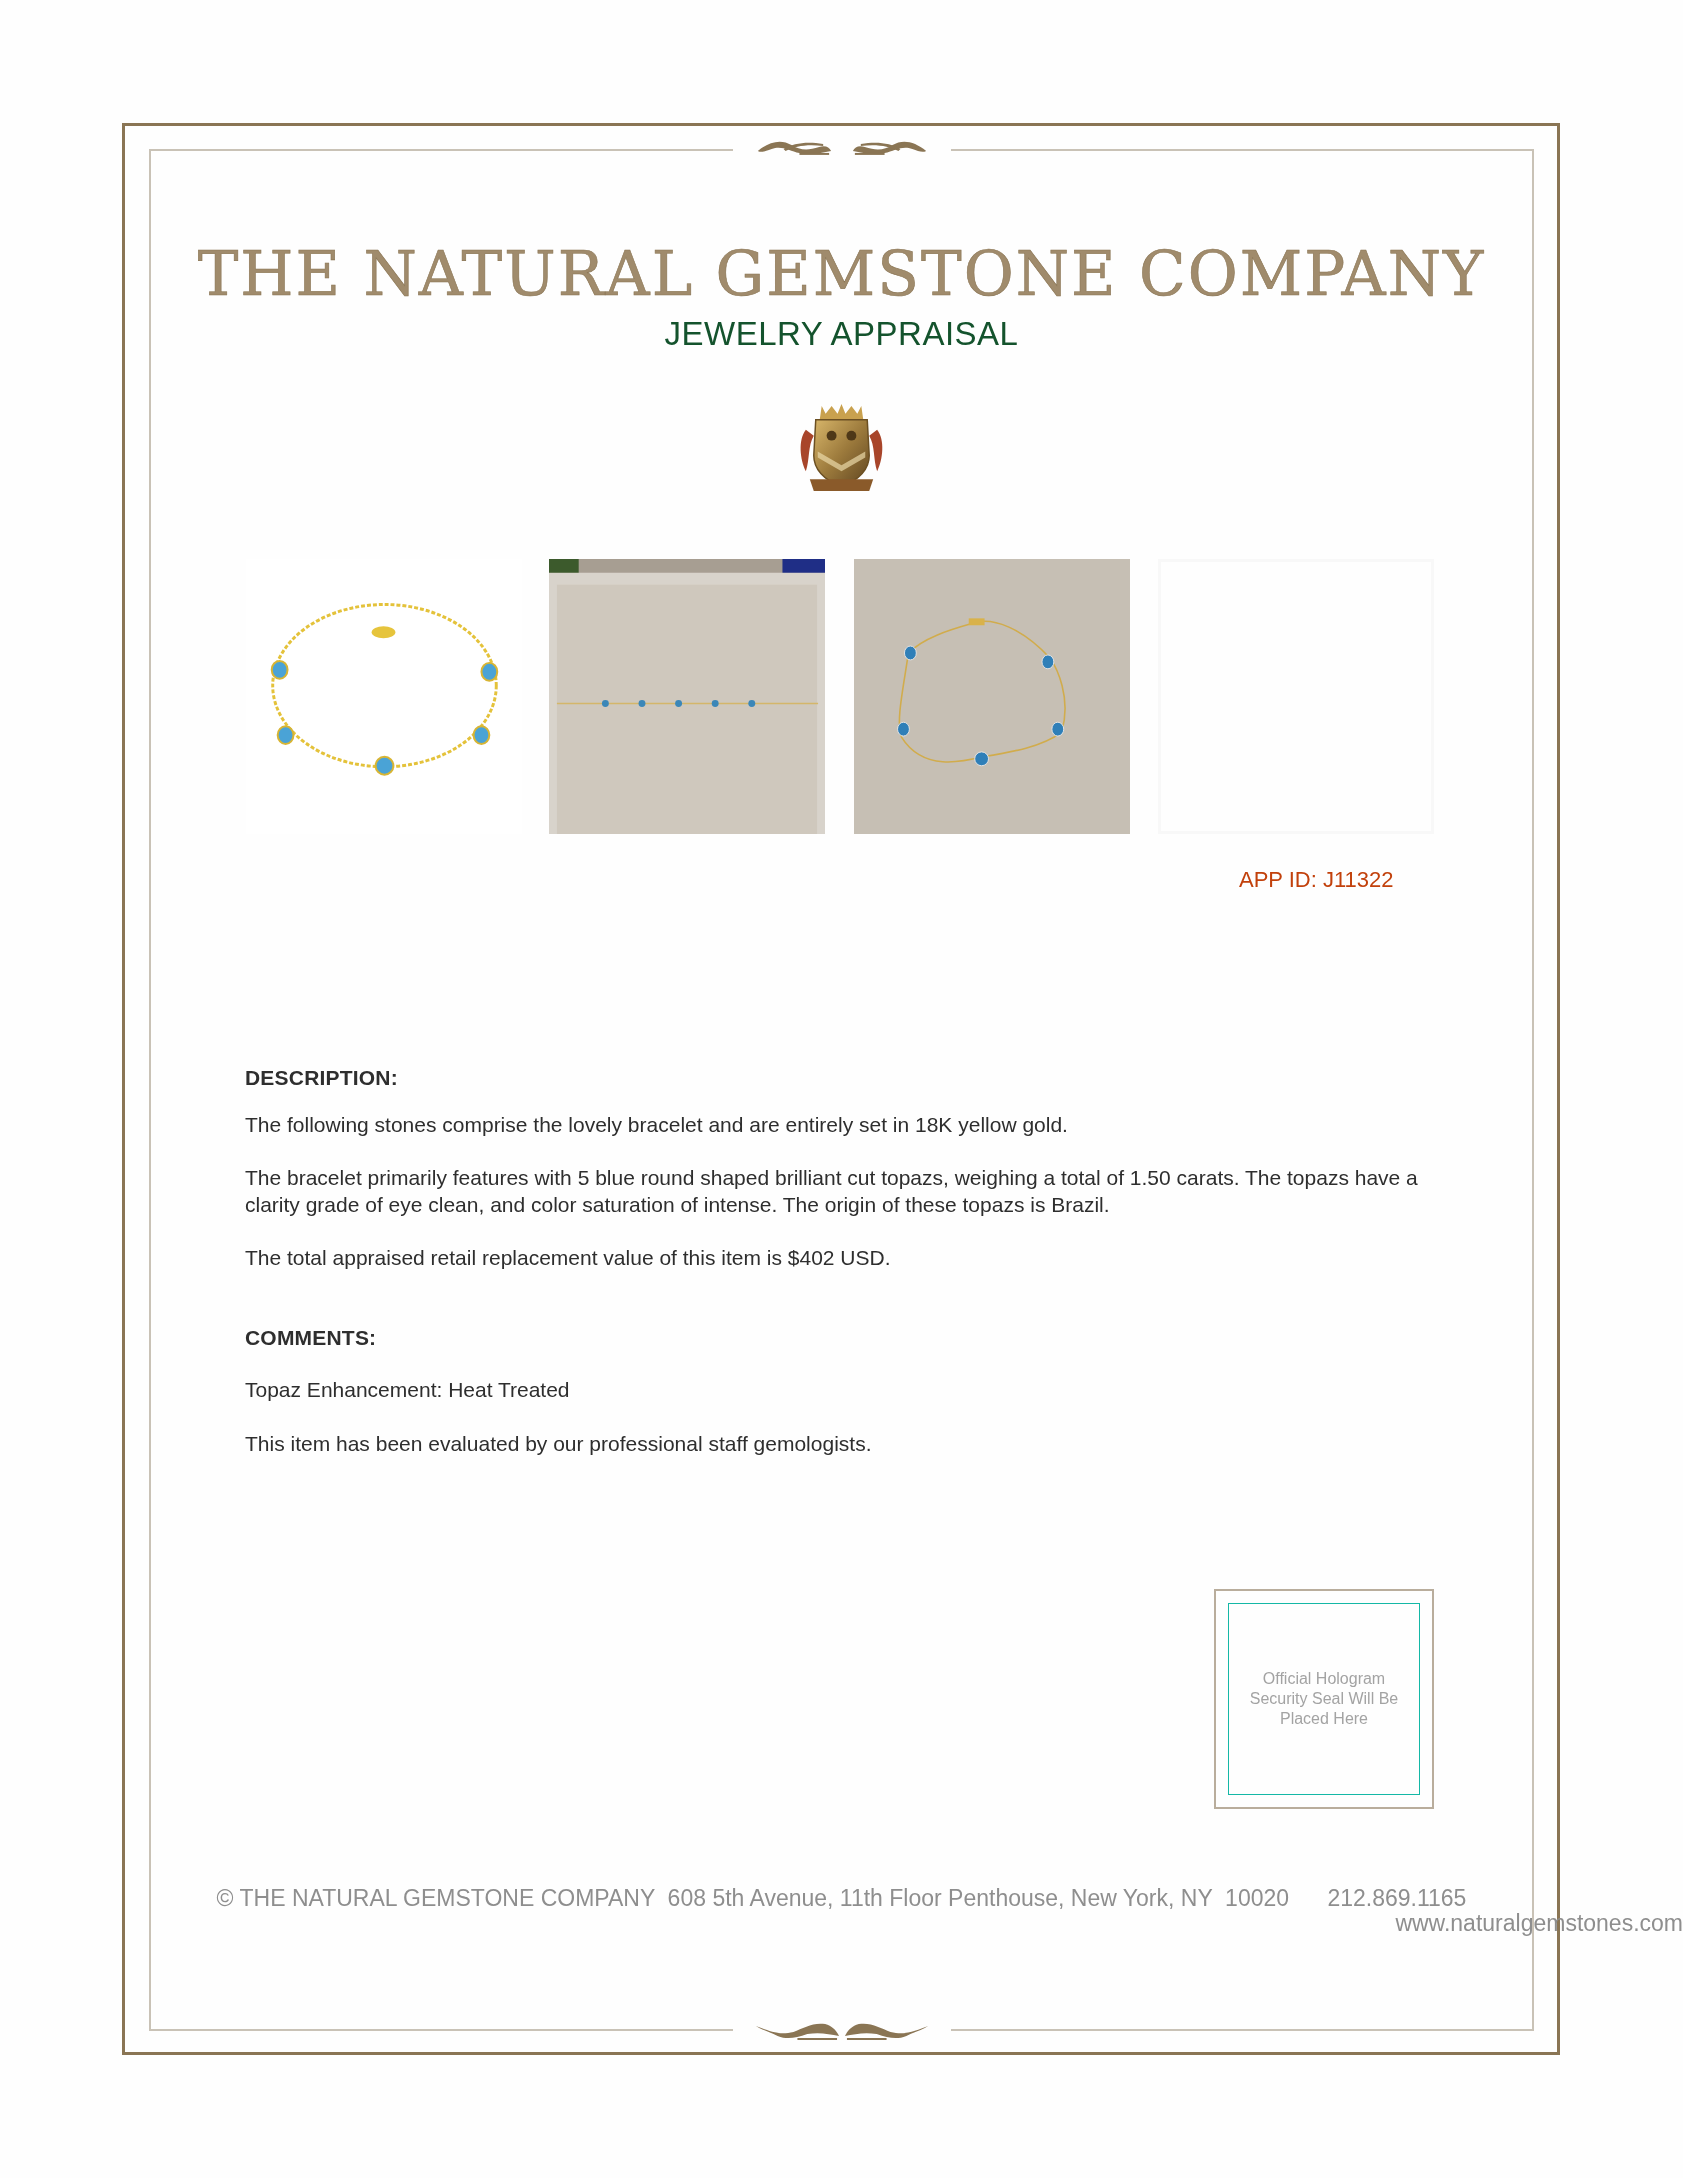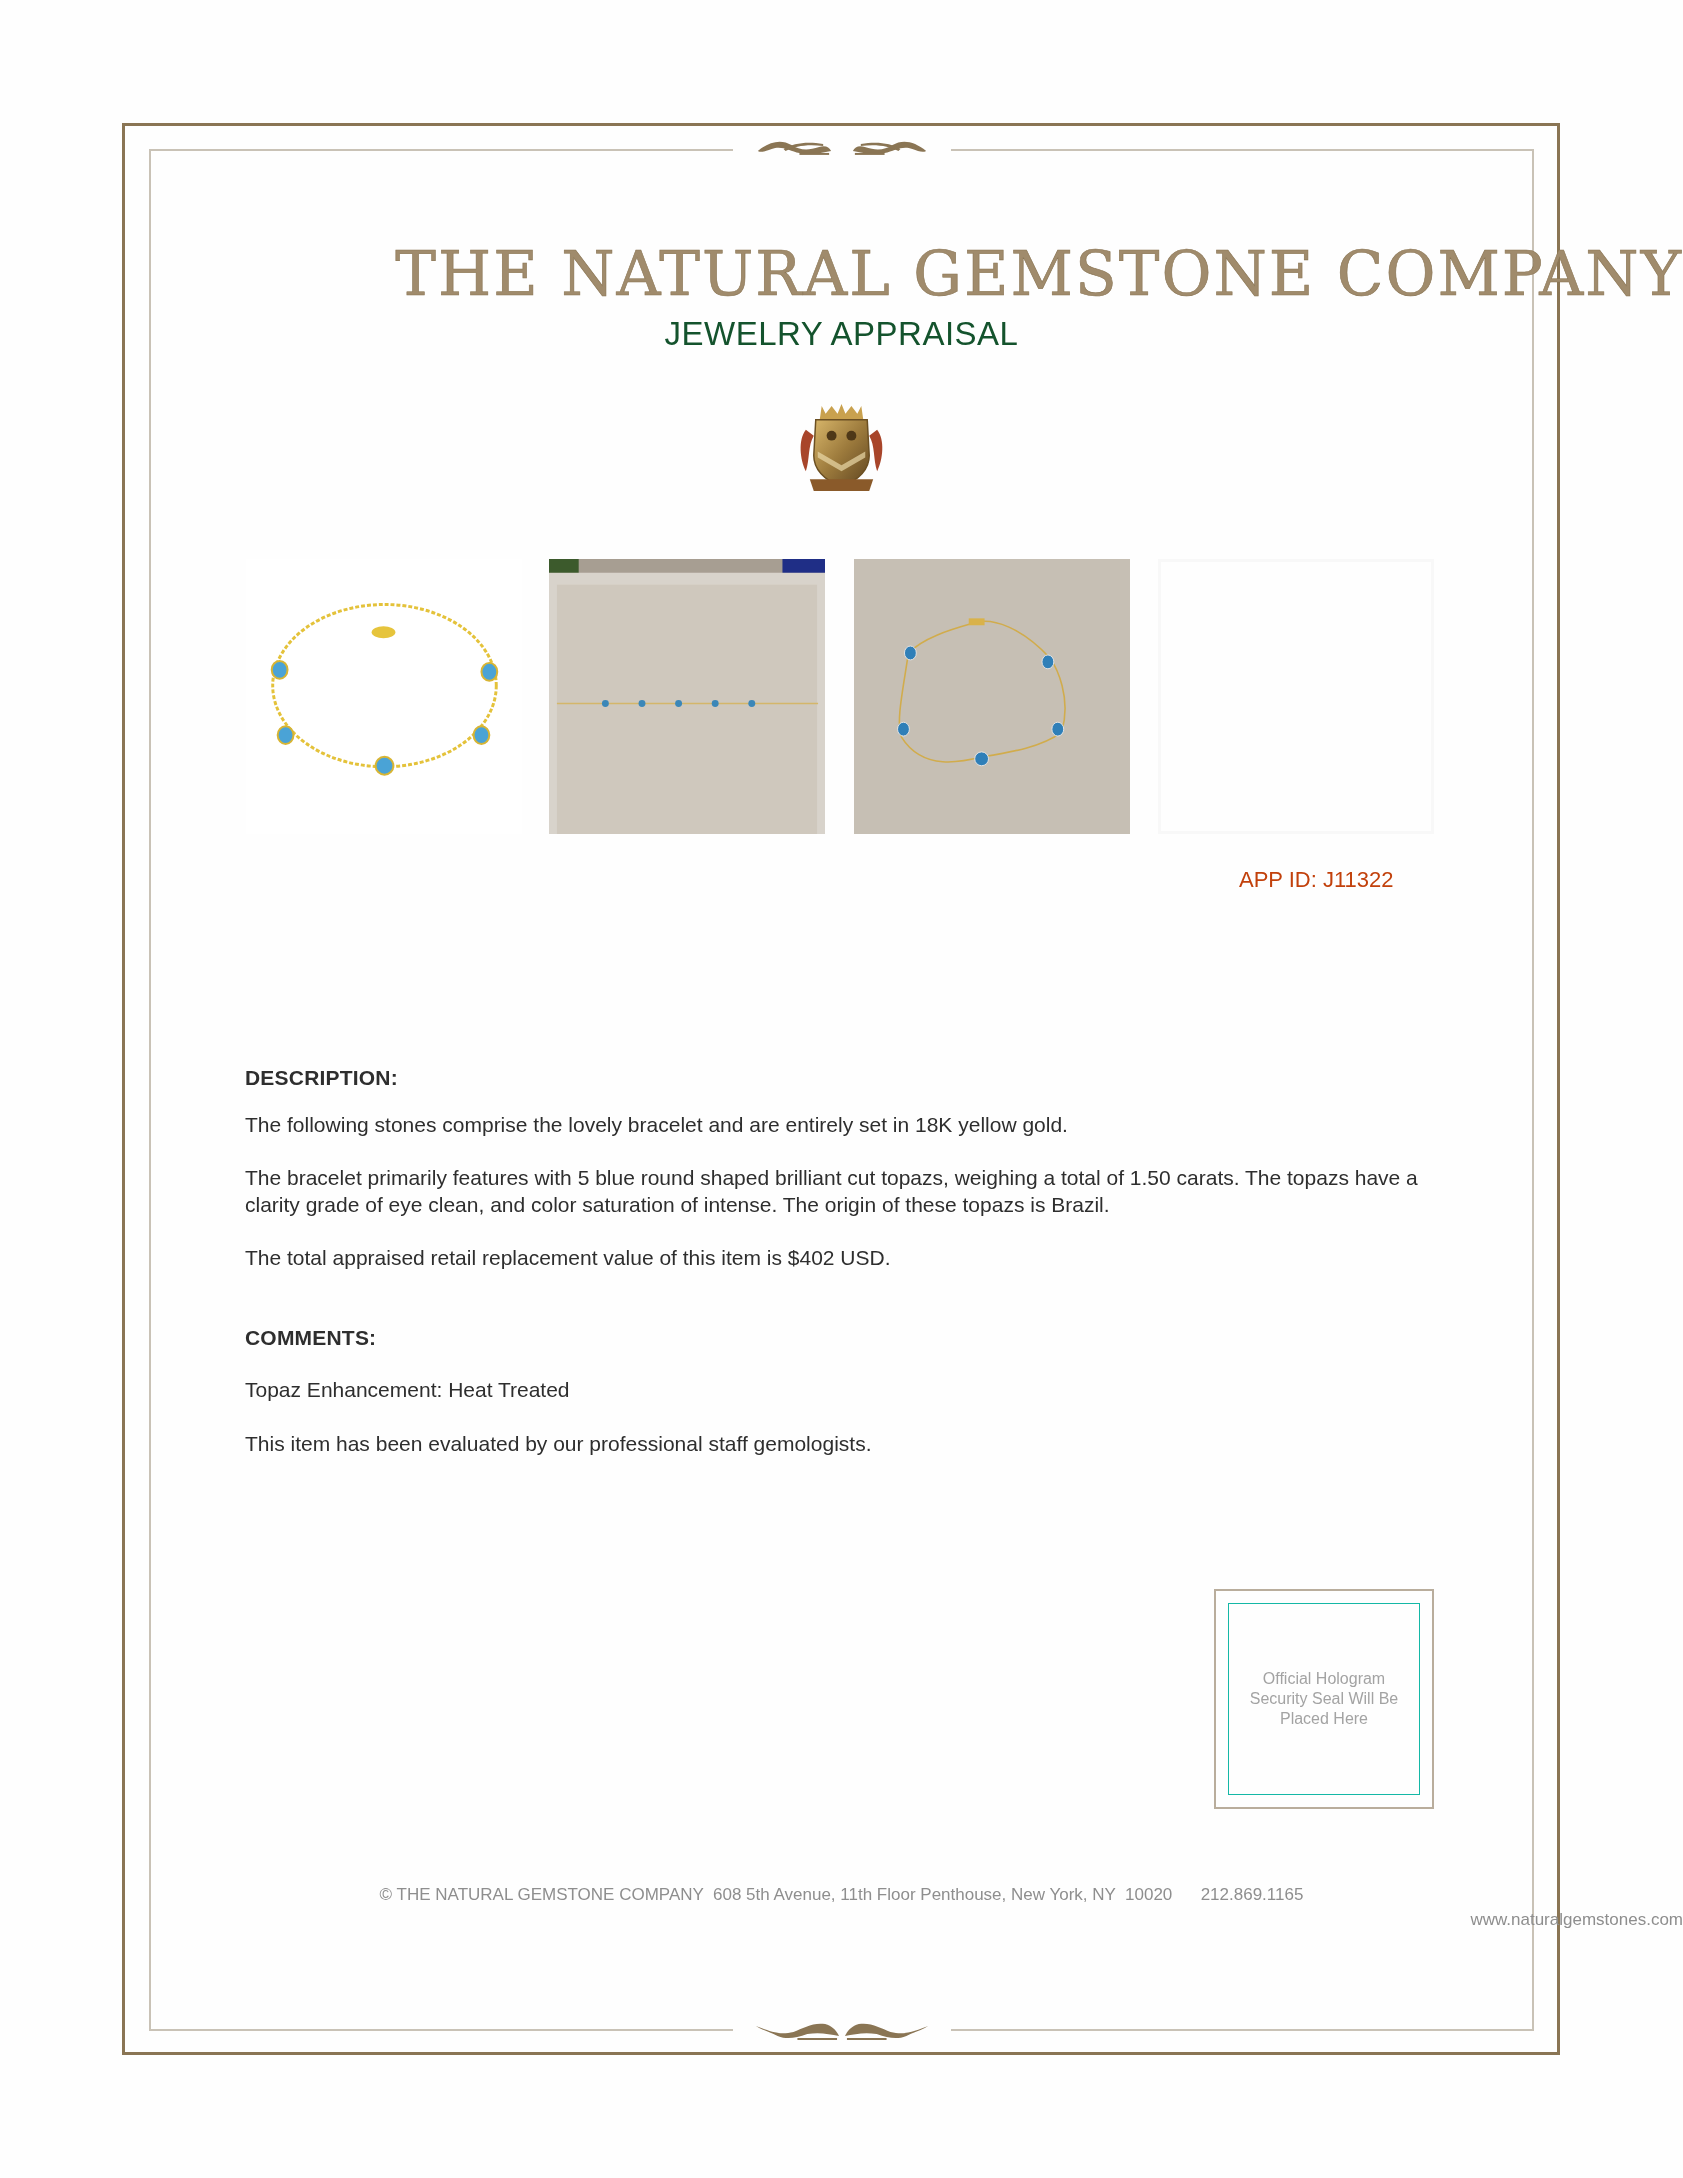--- a/index.html
+++ b/index.html
@@ -17,21 +17,21 @@
     position: absolute; left: 149px; top: 149px; width: 1385px; height: 1882px;
     box-sizing: border-box; border: 2px solid #c9c2b6;
   }
   .ornament-gap {
     position: absolute; height: 8px; background: #fefefe;
   }
   .ornament {
     position: absolute; width: 208px; height: 30px;
   }
   .title {
-    position: absolute; left: 0; width: 1683px; top: 238px; text-align: right;
+    position: absolute; left: 0; width: 1683px; top: 238px; text-align: center;
     font-family: "DejaVu Serif", serif; font-size: 61px; letter-spacing: 2px;
     color: #a08b6c; font-weight: normal;
     -webkit-text-stroke: 0.6px #8a7554;
   }
   .subtitle {
     position: absolute; left: 0; width: 1683px; top: 315px; text-align: center;
     font-family: "Liberation Sans", sans-serif; font-size: 33px; color: #14532d;
     letter-spacing: 0.5px;
   }
   .crest {
@@ -59,21 +59,21 @@
     position: absolute; left: 12px; top: 12px; right: 12px; bottom: 12px;
     border: 1px solid #14b8a6;
     display: flex; align-items: center; justify-content: center; text-align: center;
   }
   .seal-text {
     font-family: "Liberation Sans", sans-serif; font-size: 16px; line-height: 20px;
     color: #a3a3a3; width: 158px;
   }
   .footer {
     position: absolute; left: 0; width: 1683px; text-align: center;
-    font-family: "Liberation Sans", sans-serif; font-size: 17px; color: #8e8e8e;
+    font-family: "Liberation Sans", sans-serif; font-size: 23px; color: #8e8e8e;
   }
 </style>
 </head>
 <body>
 
 <div class="outer-frame"></div>
 <div class="inner-frame"></div>
 
 <div class="ornament-gap" style="left:733px; top:145px; width:218px;"></div>
 <svg class="ornament" style="left:738px; top:131px;" viewBox="0 0 210 30">

